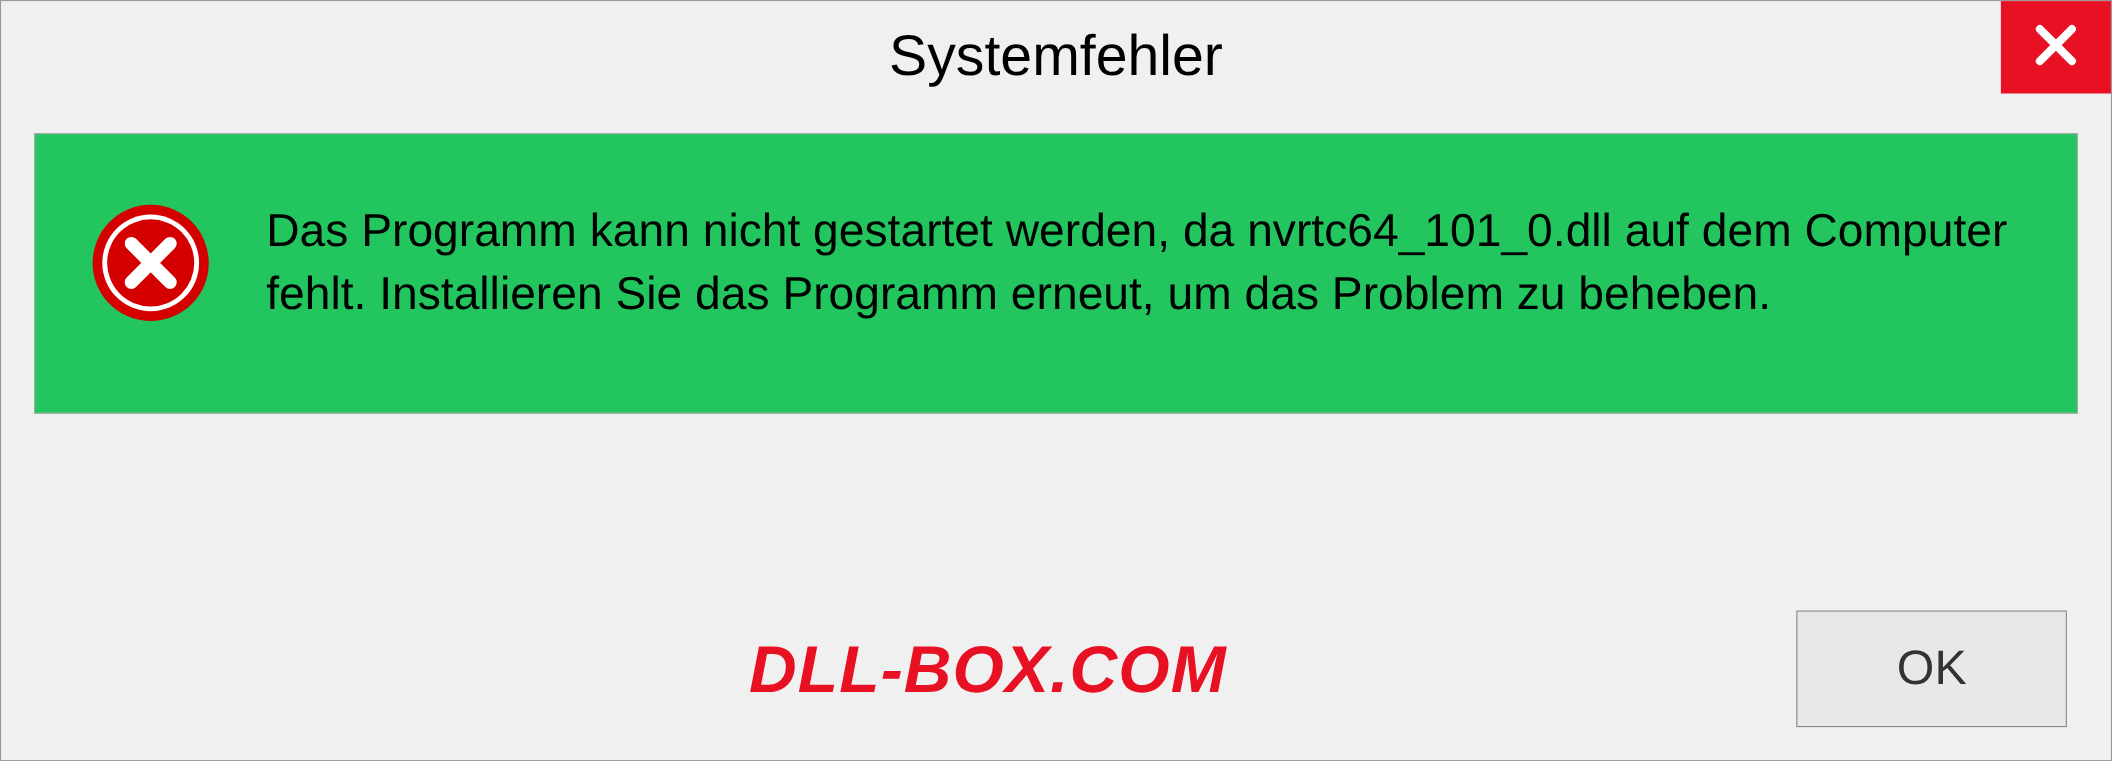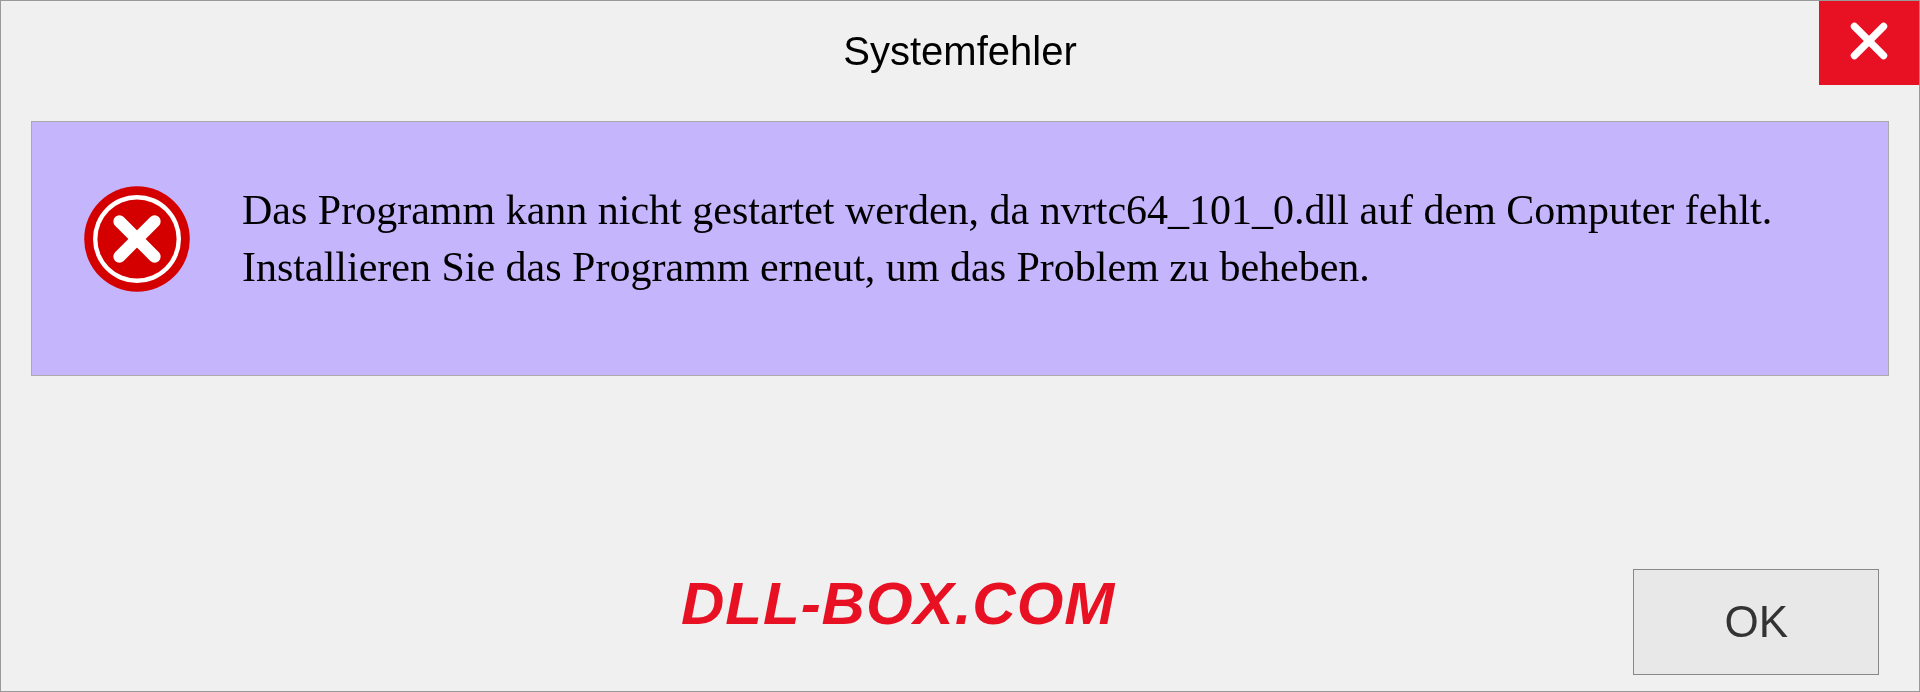--- a/index.html
+++ b/index.html
@@ -22,21 +22,21 @@
       position: relative;
     }
     .titlebar {
       display: flex;
       align-items: center;
       justify-content: center;
       height: 100px;
       position: relative;
     }
     .title {
-      font-size: 40px;
+      font-size: 52px;
       color: #000;
       font-weight: normal;
     }
     .close-button {
       position: absolute;
       top: 0;
       right: 0;
       width: 100px;
       height: 84px;
       background: #e81123;
@@ -44,45 +44,45 @@
       align-items: center;
       justify-content: center;
       cursor: pointer;
     }
     .close-button svg {
       width: 50px;
       height: 50px;
     }
     .content-box {
       margin: 20px 30px;
-      background: #c4b5fd;
+      background: #22c55e;
       border: 1px solid #aaa;
       padding: 60px 48px 80px 50px;
       display: flex;
       align-items: center;
       gap: 50px;
-      font-family: Liberation Serif, serif;
     }
     .error-icon {
       flex-shrink: 0;
       width: 110px;
       height: 110px;
     }
     .message {
       font-size: 42px;
       color: #000;
       line-height: 1.35;
     }
     .footer {
       position: absolute;
-      bottom: 16px;
+      bottom: 30px;
       right: 40px;
       left: 40px;
       display: flex;
       justify-content: space-between;
+      align-items: center;
     }
     .watermark {
       font-size: 60px;
       font-weight: bold;
       font-style: italic;
       color: #e81123;
       letter-spacing: 1px;
       margin-left: 640px;
     }
     .ok-button {

